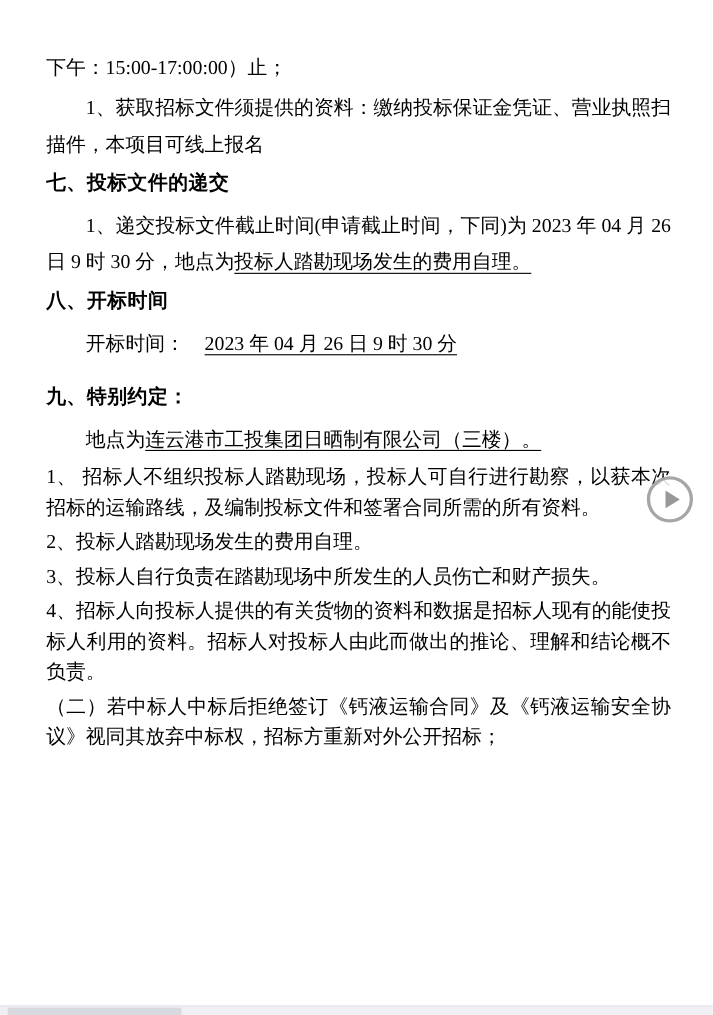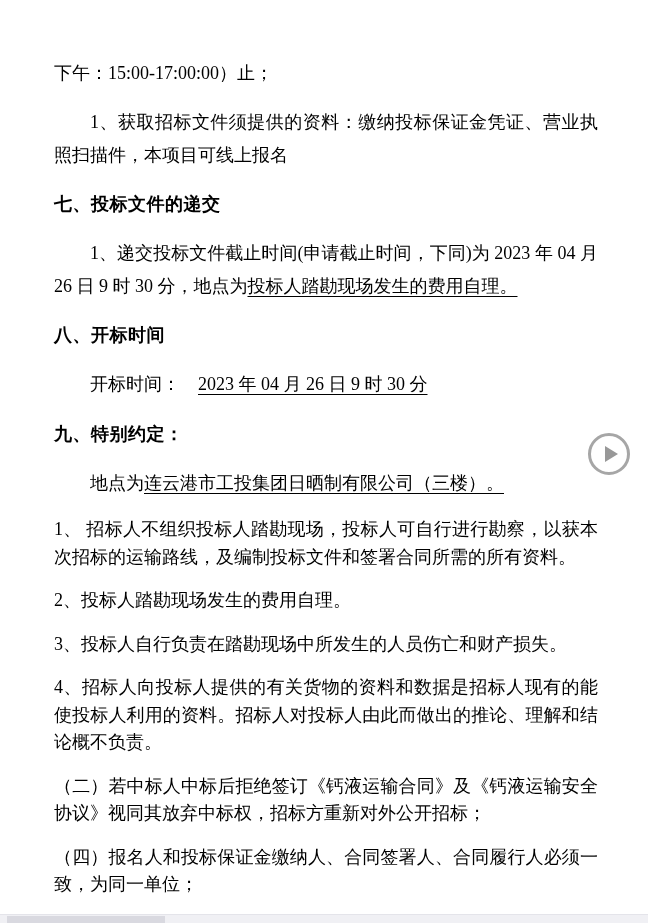--- a/index.html
+++ b/index.html
@@ -16,30 +16,30 @@
     color: #000000;
   }
   .doc {
     position: absolute;
     left: 38px;
     top: 41px;
     width: 576px;
   }
   .para {
     font-size: 18px;
-    margin: 16px;
+    margin: 4px;
     word-break: break-all;
     text-align: justify;
   }
   .para.loose { line-height: 33px; }
   .para.tight { line-height: 27.5px; }
   .para.heading {
     line-height: 33px;
     font-weight: bold;
-    font-family: Liberation Serif, serif;
+    font-family: Liberation Mono, monospace;
     letter-spacing: 0.5px;
   }
   .para.gap-before { margin-top: 17px; }
   .para.indent { text-indent: 36px; }
   .u {
     text-decoration: underline;
     text-underline-offset: 4px;
   }
   
   .next-btn {
@@ -94,21 +94,20 @@
     <div class="para loose indent"><span>1、递交投标文件截止时间(申请截止时间，下同)为 2023 年 04 月 26 日 9 时 30 分，地点为</span><span class="u">投标人踏勘现场发生的费用自理。</span></div>
     <div class="para heading"><span>八、开标时间</span></div>
     <div class="para loose indent"><span>开标时间：　</span><span class="u">2023 年 04 月 26 日 9 时 30 分</span></div>
     <div class="para heading gap-before"><span>九、特别约定：</span></div>
     <div class="para loose indent"><span>地点为</span><span class="u">连云港市工投集团日晒制有限公司（三楼）。</span></div>
     <div class="para tight"><span>1、 招标人不组织投标人踏勘现场，投标人可自行进行勘察，以获本次招标的运输路线，及编制投标文件和签署合同所需的所有资料。</span></div>
     <div class="para tight"><span>2、投标人踏勘现场发生的费用自理。</span></div>
     <div class="para tight"><span>3、投标人自行负责在踏勘现场中所发生的人员伤亡和财产损失。</span></div>
     <div class="para tight"><span>4、招标人向投标人提供的有关货物的资料和数据是招标人现有的能使投标人利用的资料。招标人对投标人由此而做出的推论、理解和结论概不负责。</span></div>
     <div class="para tight"><span>（二）若中标人中标后拒绝签订《钙液运输合同》及《钙液运输安全协议》视同其放弃中标权，招标方重新对外公开招标；</span></div>
-    <div class="para tight"><span>（四）报名人和投标保证金缴纳人、合同签署人、合同履行人必须一致，为同一单位；</span></div>
   </div>
 
 <button class="next-btn" type="button">
   <span class="tri"></span>
 </button>
 
 <div class="hscroll">
   <div class="thumb"></div>
 </div>
 

